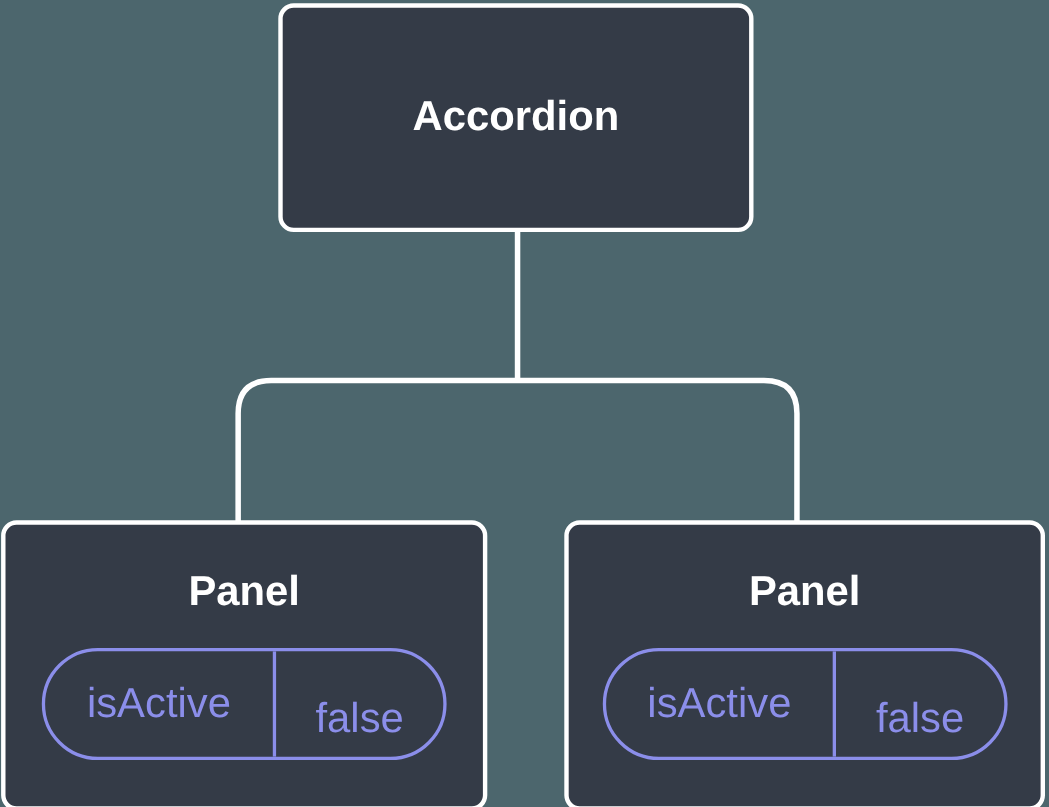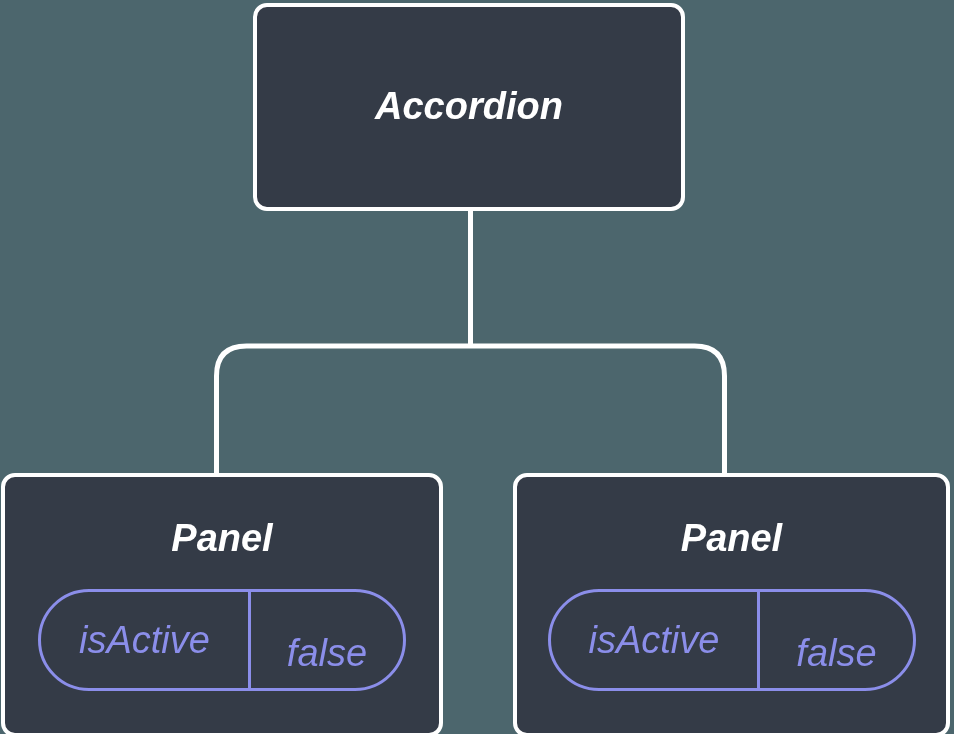--- a/index.html
+++ b/index.html
@@ -32,21 +32,20 @@
     stroke: var(--connector);
     stroke-width: 5;
     fill: none;
   }
   .node {
     position: absolute;
     background: var(--node-fill);
     border: 4px solid var(--node-border);
     border-radius: 14px;
     z-index: 1;
-    font-style: italic;
   }
   .node-root {
     left: 253px; top: 3px;
     width: 432px; height: 208px;
     display: flex;
     align-items: center;
     justify-content: center;
   }
   .node-label {
     color: var(--node-text);

